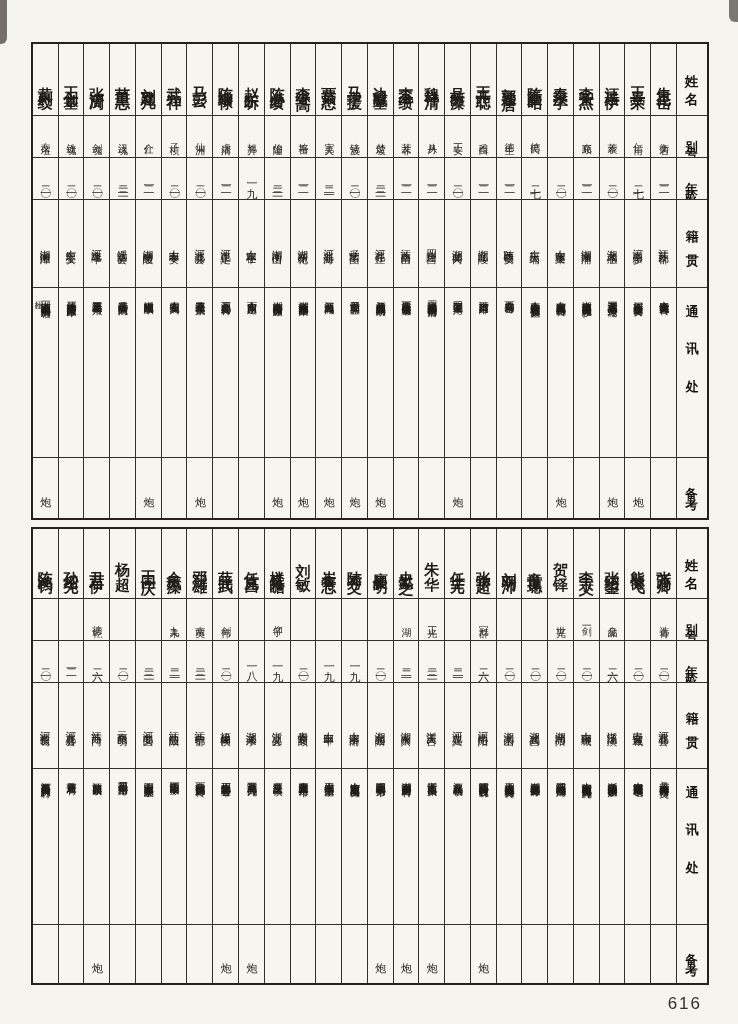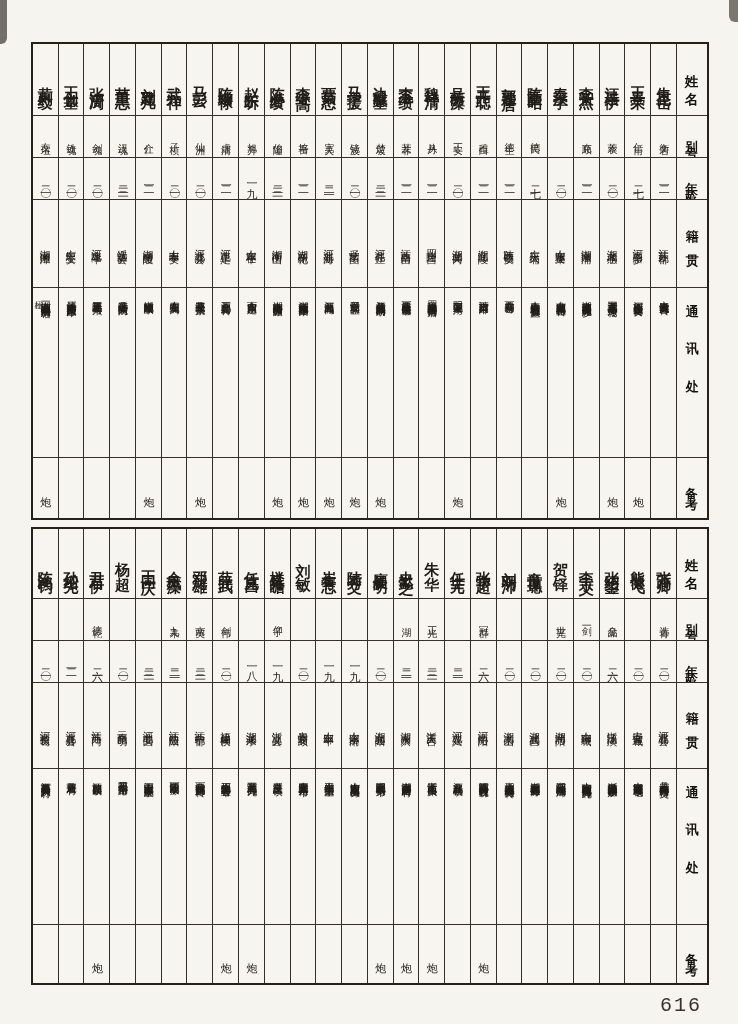--- a/index.html
+++ b/index.html
@@ -60,22 +60,22 @@
   .hcell{font-weight:bold;color:#15130f;}
   .hcell.h0{font-size:13.5px;letter-spacing:18px;}
   .hcell.h1{font-size:12.5px;letter-spacing:7px;}
   .hcell.h2{font-size:12.5px;letter-spacing:7px;}
   .hcell.h3{font-size:13px;letter-spacing:24px;}
   .hcell.h4{font-size:13px;letter-spacing:38px;}
   .hcell.h5{font-size:12.5px;letter-spacing:11px;}
 
   .page-number{
     position:absolute;right:36px;top:994px;
-    font-size:20px;letter-spacing:2px;color:#35312b;
-    font-family:Liberation Mono, monospace;
+    font-size:17px;letter-spacing:2px;color:#35312b;
+    font-family:Liberation Sans, sans-serif;
   }
 </style>
 </head>
 <body>
 
 <div class="page">
   <div class="scan-mark tl"></div>
   <div class="scan-mark tr"></div>
 
   <div class="table" id="table-0">

